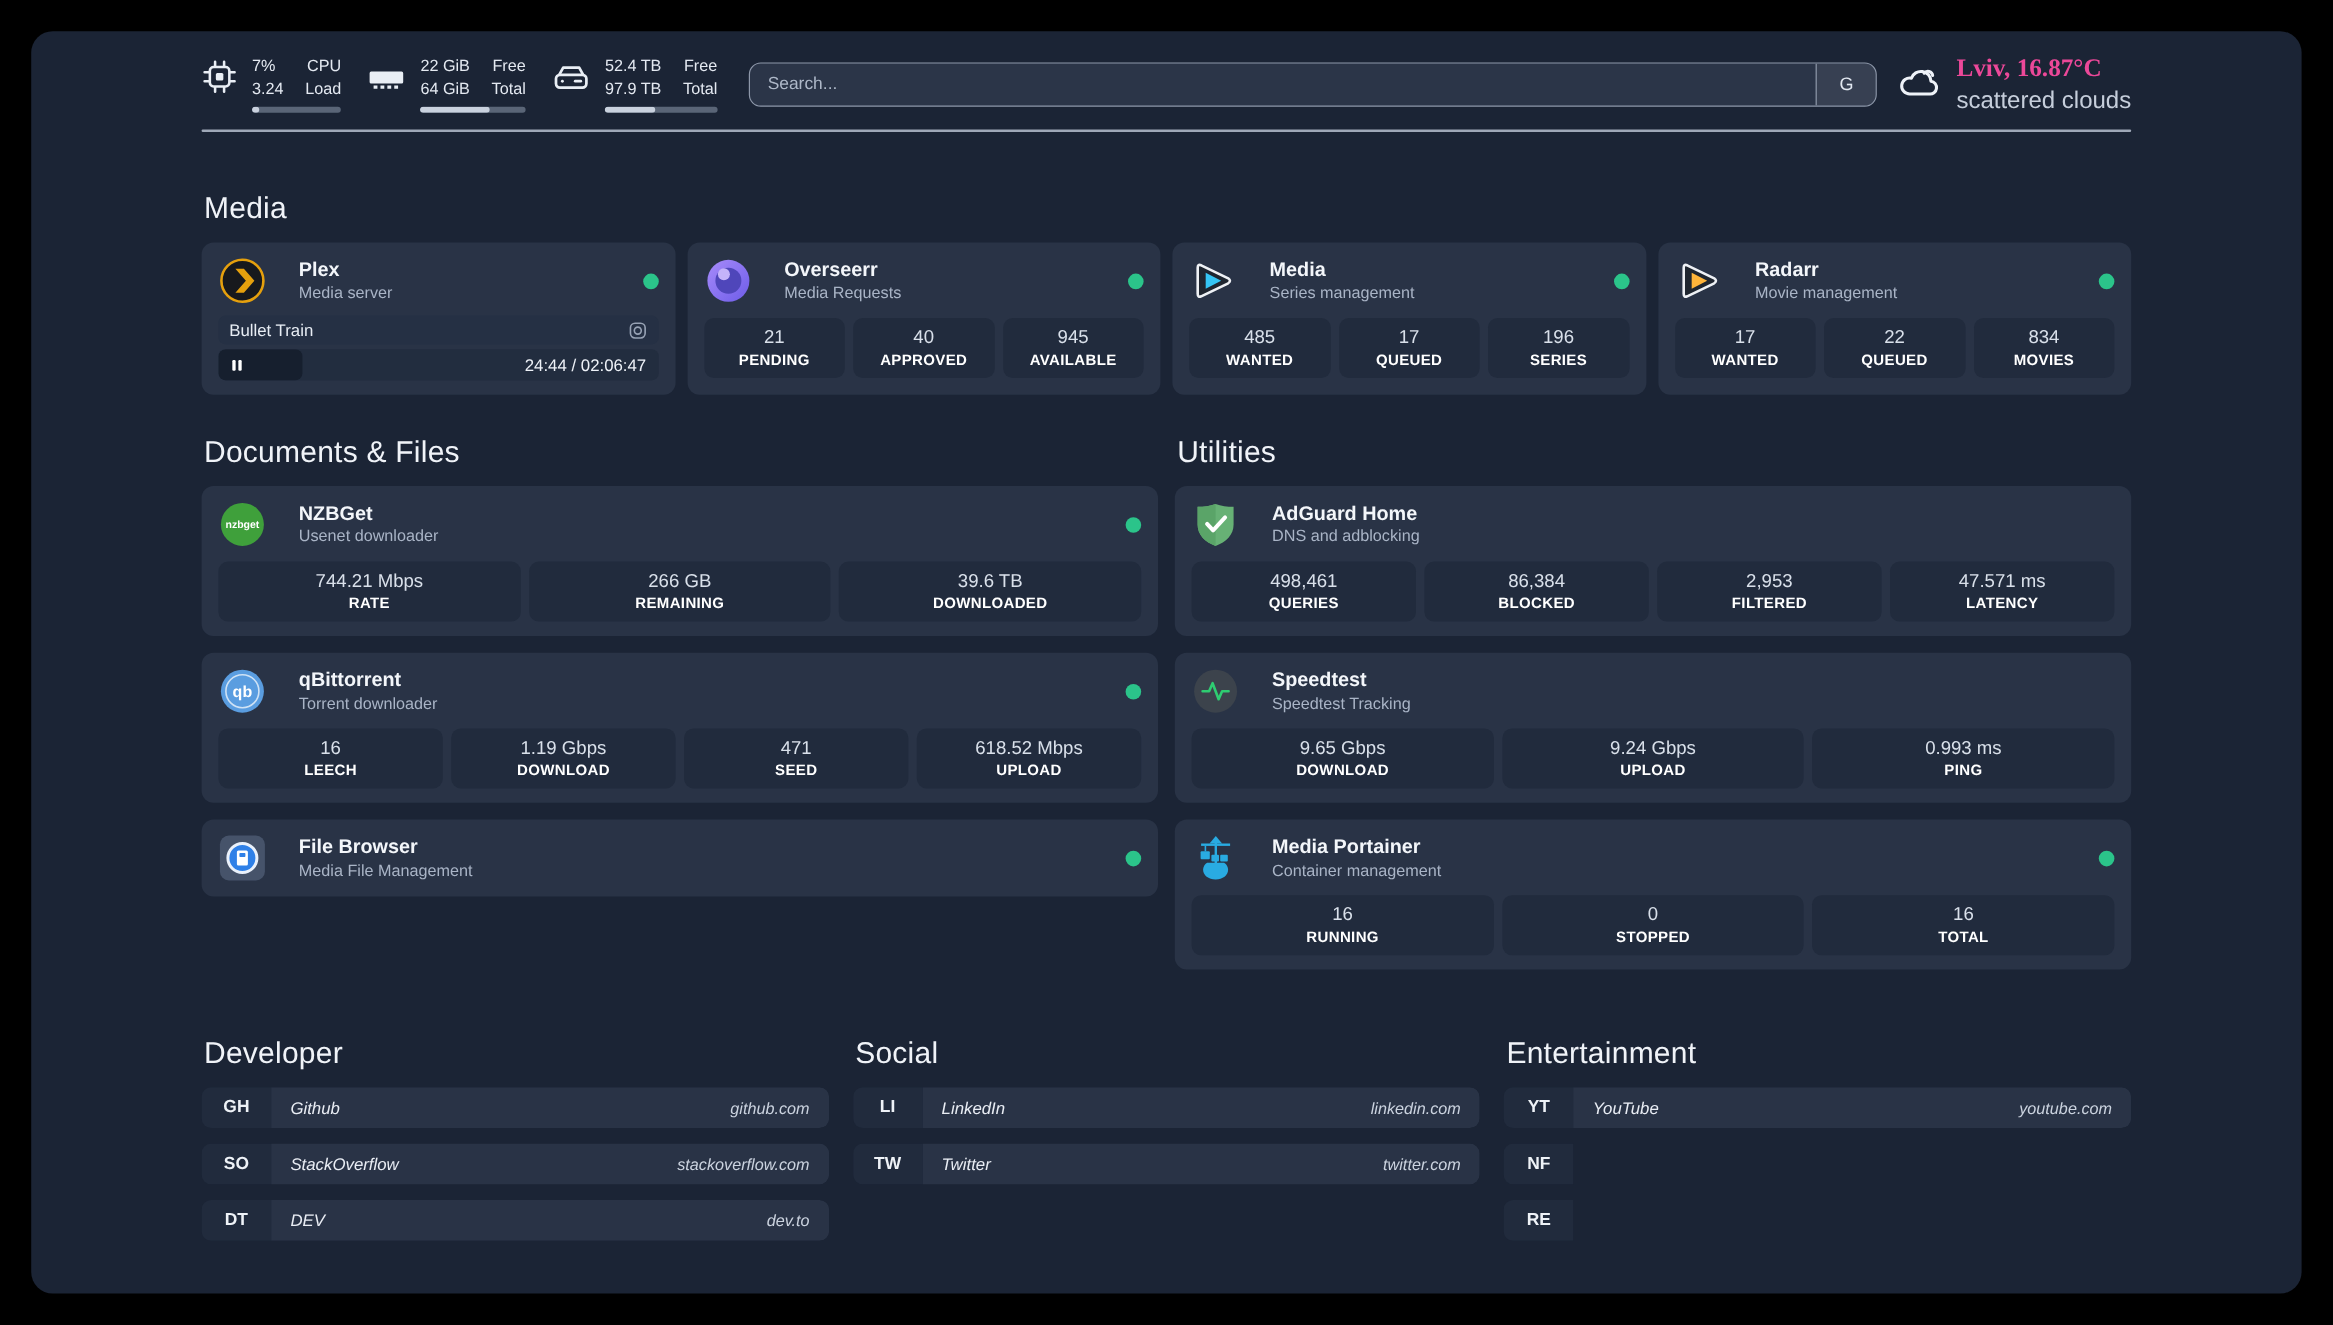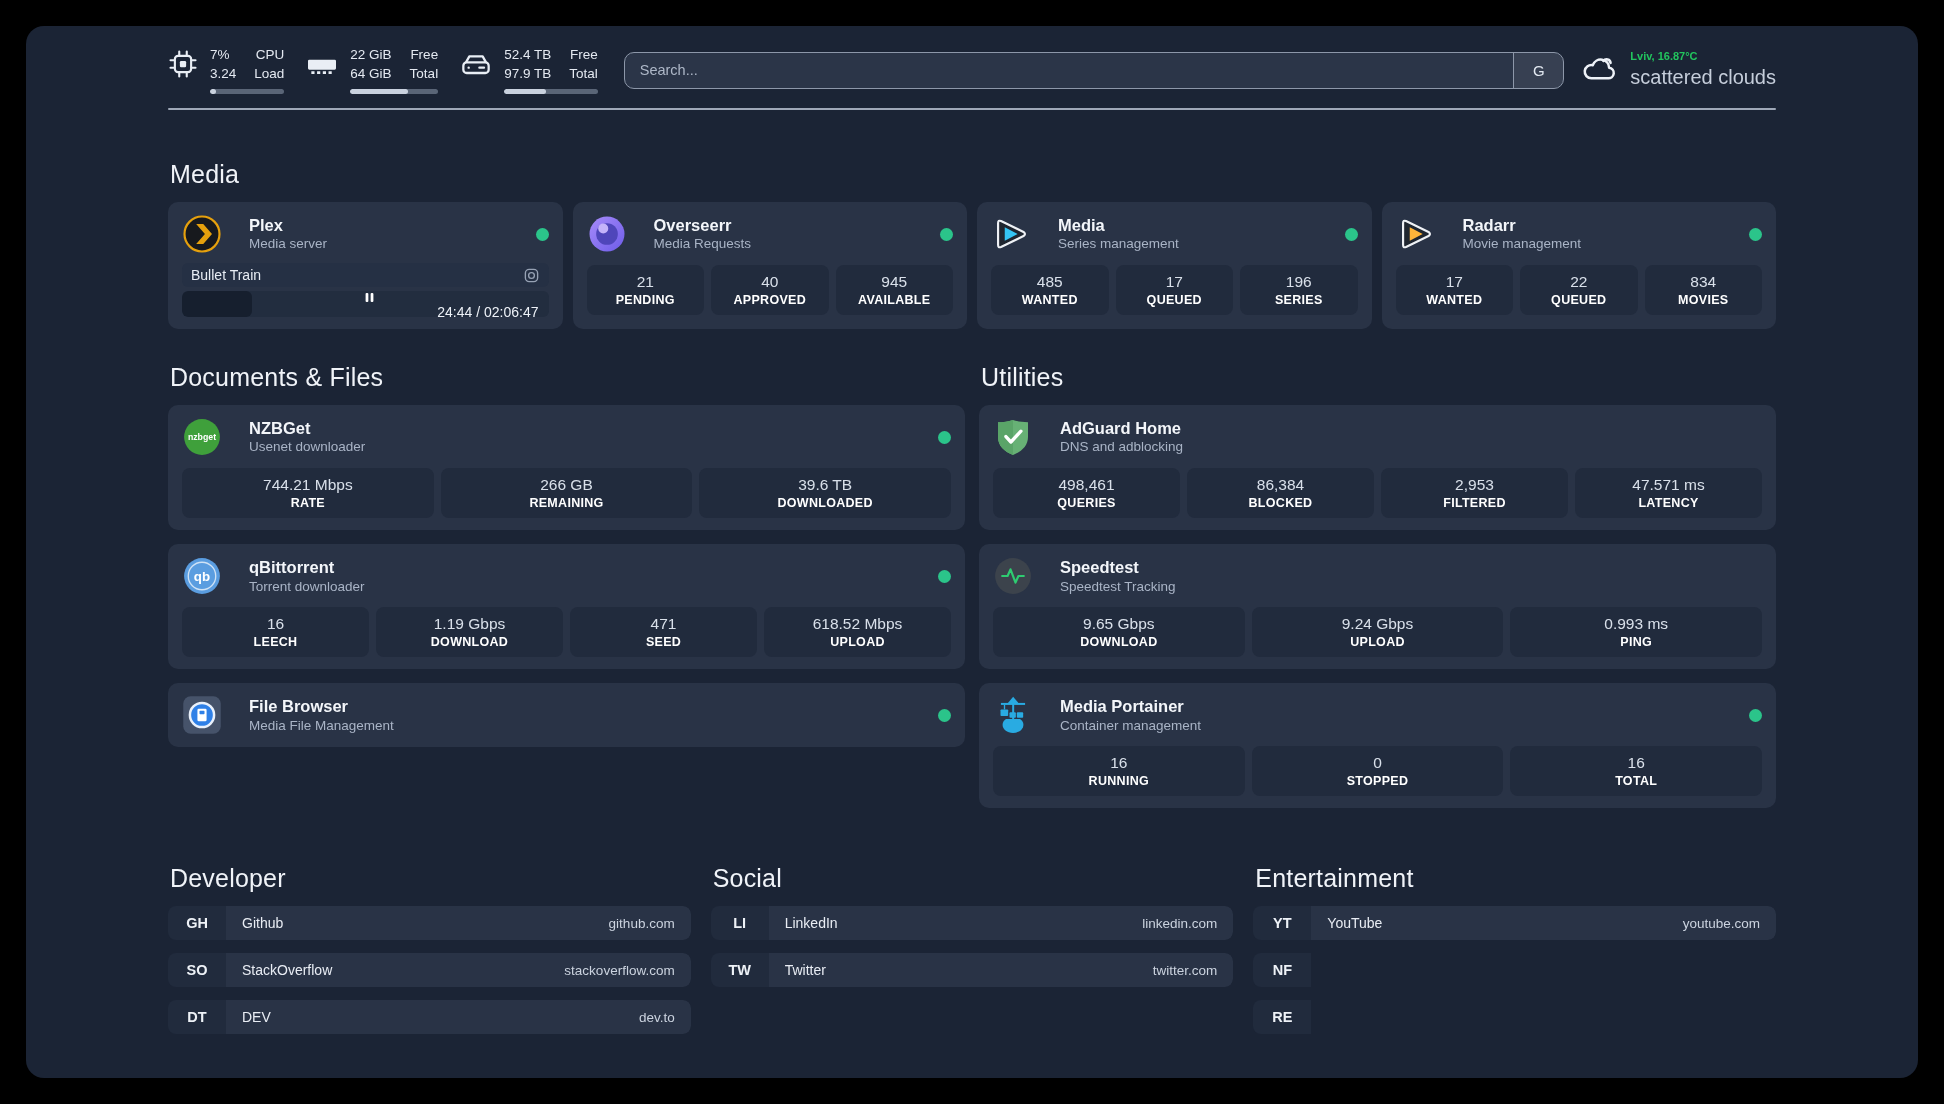--- a/index.html
+++ b/index.html
@@ -22,21 +22,21 @@
                 background:#2b3548; display:flex; align-items:stretch; overflow:hidden; }
   .search-box input { flex:1; background:transparent; border:none; outline:none; color:#e2e8f1;
                       font-size:14.5px; padding:0 15px; font-family:"Liberation Sans", sans-serif; }
   .search-box input::placeholder { color:#aeb8c8; }
   .search-engine { width:50px; border-left:1.5px solid #8d97a9; background:rgba(255,255,255,0.06);
                    display:flex; align-items:center; justify-content:center; color:#e2e8f1;
                    font-size:15px; font-weight:500; cursor:pointer; }
 
   .weather { display:flex; align-items:center; gap:12px; }
   .weather-icon { color:#eef2f8; flex:none; }
-  .weather-temp { font-size:11px; font-weight:700; color:#22c55e; line-height:1.35; }
+  .weather-temp { font-size:21px; font-weight:700; color:#ec4899; line-height:1.35;font-family:Liberation Serif, serif; }
   .weather-cond { font-size:20px; color:#c6cedb; line-height:1.35; }
 
   .topbar-divider { height:2px; background:#9fa8b8; border-radius:1px; margin-top:10px; }
 
   
   .section-title { font-size:25px; font-weight:500; color:#f0f3f8; margin:0 0 13px 2px; letter-spacing:.2px; }
   .media-block { margin-top:50px; }
   .media-grid { display:grid; grid-template-columns:repeat(4,1fr); gap:10px; }
 
   .card { background:#293346; border-radius:10px; padding:12px 14px; }
@@ -54,36 +54,36 @@
   .stat { background:#212b3d; border-radius:8px; text-align:center; padding:7px 4px 8px; }
   .stat-value { font-size:15.5px; color:#d9e0ea; line-height:1.3; }
   .stat-label { font-size:12.5px; font-weight:700; color:#fff; margin-top:1px; letter-spacing:.3px; }
 
   
   .np-title-row { margin-top:9px; background:#253044; border-radius:6px; height:24px; padding:0 9px;
                   display:flex; align-items:center; justify-content:space-between; }
   .np-title { font-size:14px; color:#e8edf4; }
   .np-cast { color:#97a2b4; display:flex; cursor:pointer; }
   .np-progress-row { margin-top:4px; background:#222d3f; border-radius:6px; height:26px;
-                     position:relative; display:flex; align-items:center; overflow:hidden;flex-direction:column; }
+                     position:relative; display:flex; align-items:center; overflow:hidden; }
   .np-fill { position:absolute; left:0; top:0; bottom:0; background:#161f2e; border-radius:6px; }
   .np-pause { position:relative; margin-left:9px; color:#fff; display:flex; cursor:pointer; }
   .np-time { position:relative; margin-left:auto; padding-right:10px; font-size:14px; color:#eef2f8; }
 
   .two-col { display:grid; grid-template-columns:1fr 1fr; gap:14px; margin-top:34px; align-items:start; }
   .col-cards { display:flex; flex-direction:column; gap:14px; }
 
   
   .bookmarks { display:grid; grid-template-columns:1fr 1fr 1fr; gap:20px; margin-top:56px; }
   .bm-list { display:flex; flex-direction:column; gap:13px; }
   .bm-row { display:flex; height:34px; border-radius:8px; overflow:hidden; cursor:pointer; }
   .bm-abbr { width:58px; flex:none; background:#212b3d; color:#eef2f7; font-size:14.5px; font-weight:600;
              display:flex; align-items:center; justify-content:center; }
   .bm-main { flex:1; background:#293346; display:flex; align-items:center; justify-content:space-between;
-             padding:0 16px; border-radius:0 8px 8px 0; }
+             padding:0 16px; border-radius:0 8px 8px 0;font-style:italic; }
   .bm-name { font-size:14px; color:#e9edf4; }
   .bm-url { font-size:13.5px; color:#cbd3df; }
 </style>
 </head>
 <body>
 
 <div class="panel">
 
   <div class="topbar">
 

